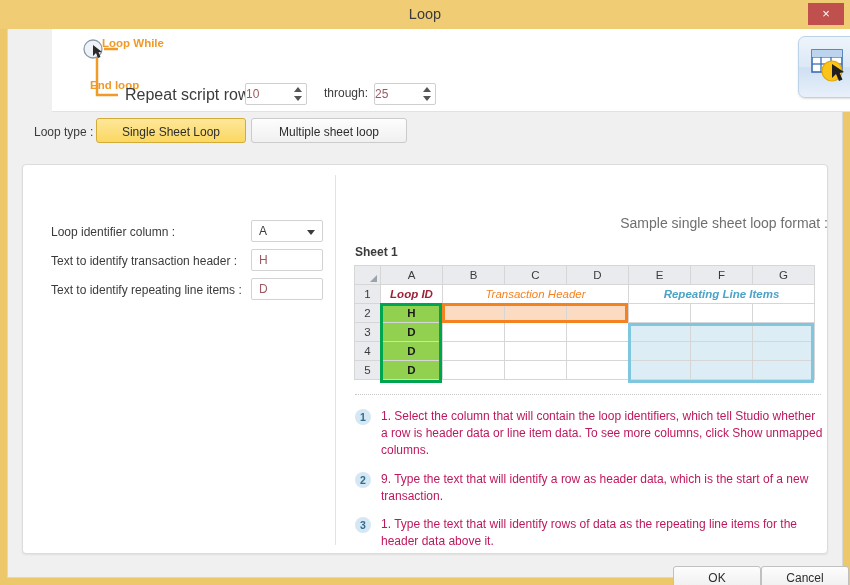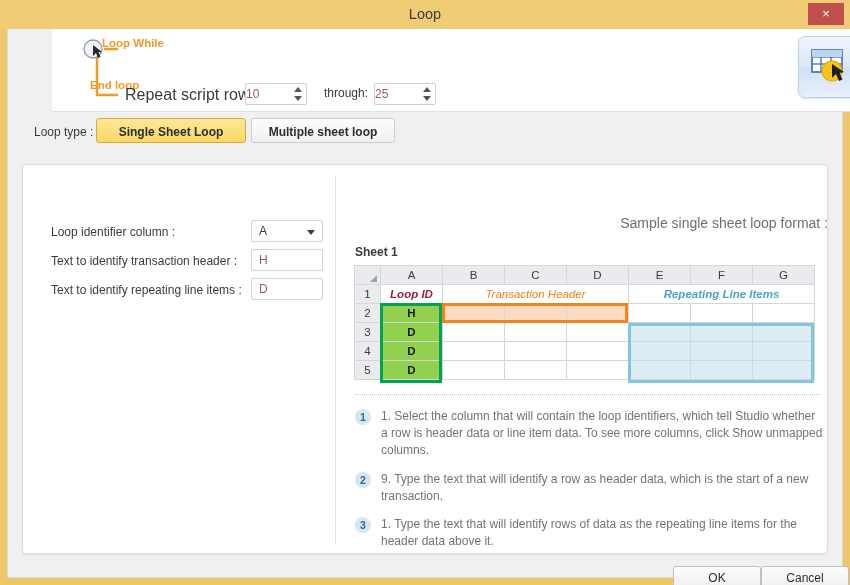--- a/index.html
+++ b/index.html
@@ -173,38 +173,38 @@
     position: absolute;
     left: 26px; top: 13px;
     font-size: 12px;
     color: #3b3b3b;
   }
   .tabbtn {
     position: absolute;
     top: 6px;
     height: 25px;
     font-size: 12px;
-    font-weight: bold;
+    font-weight: normal;
     color: #2d2d2d;
     border-radius: 3px;
     text-align: center;
     line-height: 24px;
     cursor: pointer;
     box-sizing: border-box;
     font-family: "Liberation Sans", sans-serif;
   }
   .tabbtn.active {
     left: 88px;
     width: 150px;
     background: linear-gradient(180deg, #fde79a 0%, #fbd862 100%);
     border: 1px solid #d5ab37;
   }
   .tabbtn.inactive {
     left: 243px;
-    width: 144px;
+    width: 156px;
     background: linear-gradient(180deg, #fdfdfd 0%, #f0f0f0 100%);
     border: 1px solid #cbcbcb;
   }
 
   
   .content-panel {
     position: absolute;
     left: 14px; top: 135px;
     width: 806px;
     height: 390px;
@@ -366,21 +366,21 @@
     font-weight: bold;
     line-height: 16px;
     text-align: center;
   }
   .step .txt {
     position: absolute;
     left: 26px; top: 0;
     width: 443px;
     font-size: 12px;
     line-height: 17px;
-    color: #737373;
+    color: #be185d;
   }
   .step.s1 { top: 243px; }
   .step.s2 { top: 306px; }
   .step.s3 { top: 351px; }
 
   
   .footer-btn {
     position: absolute;
     top: 537px;
     height: 24px;

